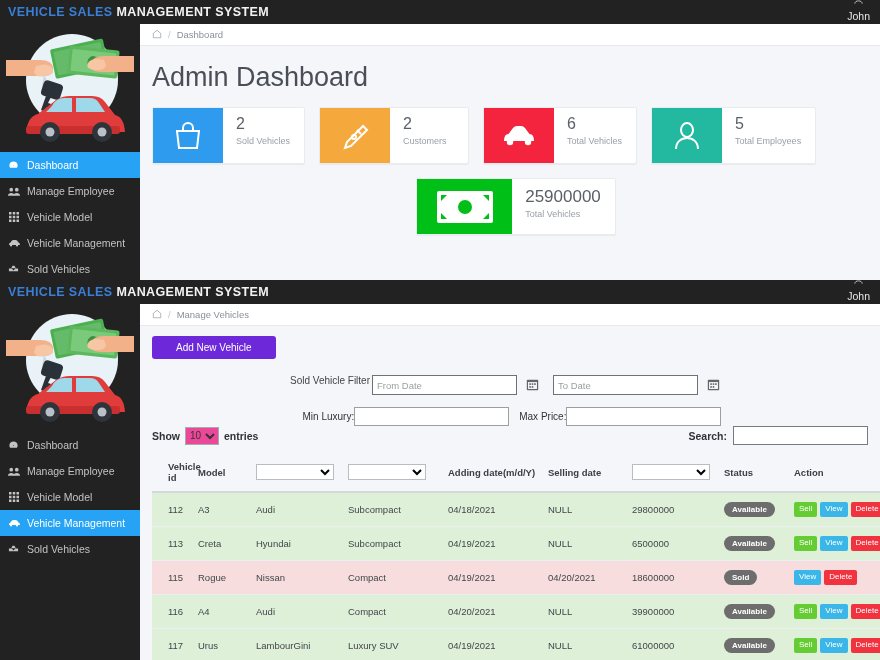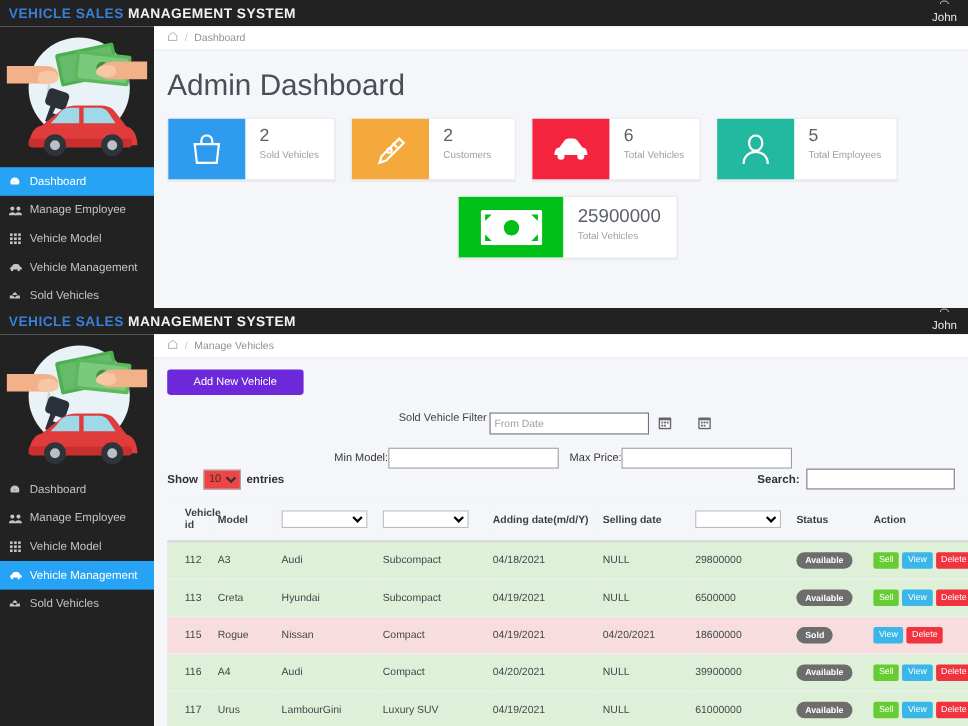--- a/index.html
+++ b/index.html
@@ -88,21 +88,21 @@
     width: 18px; height: 18px; margin: 0 12px 0 6px;
     display: inline-flex; align-items: center; justify-content: center; cursor: pointer;
   }
   .price-line { display: flex; align-items: center; justify-content: center; margin-top: 12px; }
   .price-label { font-size: 10px; color: #333; }
   .price-input { width: 155px; height: 19px; border: 1px solid #9b9fa4; background: #fff; font-size: 10px; }
   .price-gap { width: 10px; }
 
   .show-search { display: flex; align-items: center; justify-content: space-between; padding-right: 4px; }
   .show-entries { font-size: 10.5px; color: #2f3337; font-weight: bold; display: flex; align-items: center; gap: 5px; }
-  .show-select { font-size: 10px; height: 18px; border: 1px solid #a6abb0; background: #ef4444; color: #333; }
+  .show-select { font-size: 10px; height: 18px; border: 1px solid #a6abb0; background: #ec4899; color: #333; }
   .search-wrap { display: flex; align-items: center; gap: 6px; font-size: 10.5px; color: #2f3337; font-weight: bold; }
   .search-input { width: 135px; height: 19px; border: 1px solid #767b80; background: #fff; }
 
   
   table.vt { width: 100%; border-collapse: collapse; margin-top: 8px; table-layout: fixed; }
   table.vt th {
     font-size: 9.5px; color: #3a3f45; font-weight: bold; text-align: left;
     vertical-align: middle; padding: 8px 4px; border-bottom: 2px solid #d6d9dc;
     background: #f4f6f9;
   }
@@ -476,35 +476,36 @@
             <svg width="13" height="13" viewBox="0 0 16 16" fill="#666">
                 <rect x="1" y="2" width="14" height="13" rx="1"></rect>
                 <rect x="2.5" y="5" width="11" height="8.5" fill="#f4f6f9"></rect>
                 <rect x="4" y="6.5" width="2" height="2"></rect>
                 <rect x="7" y="6.5" width="2" height="2"></rect>
                 <rect x="10" y="6.5" width="2" height="2"></rect>
                 <rect x="4" y="10" width="2" height="2"></rect>
                 <rect x="7" y="10" width="2" height="2"></rect>
               </svg>
           </span>
+          <input class="date-input" placeholder="To Date" style="">
           <span class="cal-btn">
             <svg width="13" height="13" viewBox="0 0 16 16" fill="#666">
                 <rect x="1" y="2" width="14" height="13" rx="1"></rect>
                 <rect x="2.5" y="5" width="11" height="8.5" fill="#f4f6f9"></rect>
                 <rect x="4" y="6.5" width="2" height="2"></rect>
                 <rect x="7" y="6.5" width="2" height="2"></rect>
                 <rect x="10" y="6.5" width="2" height="2"></rect>
                 <rect x="4" y="10" width="2" height="2"></rect>
                 <rect x="7" y="10" width="2" height="2"></rect>
               </svg>
           </span>
         </div>
 
         <div class="price-line">
-          <span class="price-label">Min Model:</span>
+          <span class="price-label">Min Luxury:</span>
           <input class="price-input" style="">
           <span class="price-gap"></span>
           <span class="price-label">Max Price:</span>
           <input class="price-input" style="">
         </div>
 
         <div class="show-search">
           <div class="show-entries">
             <span>Show</span>
             <select class="show-select">

